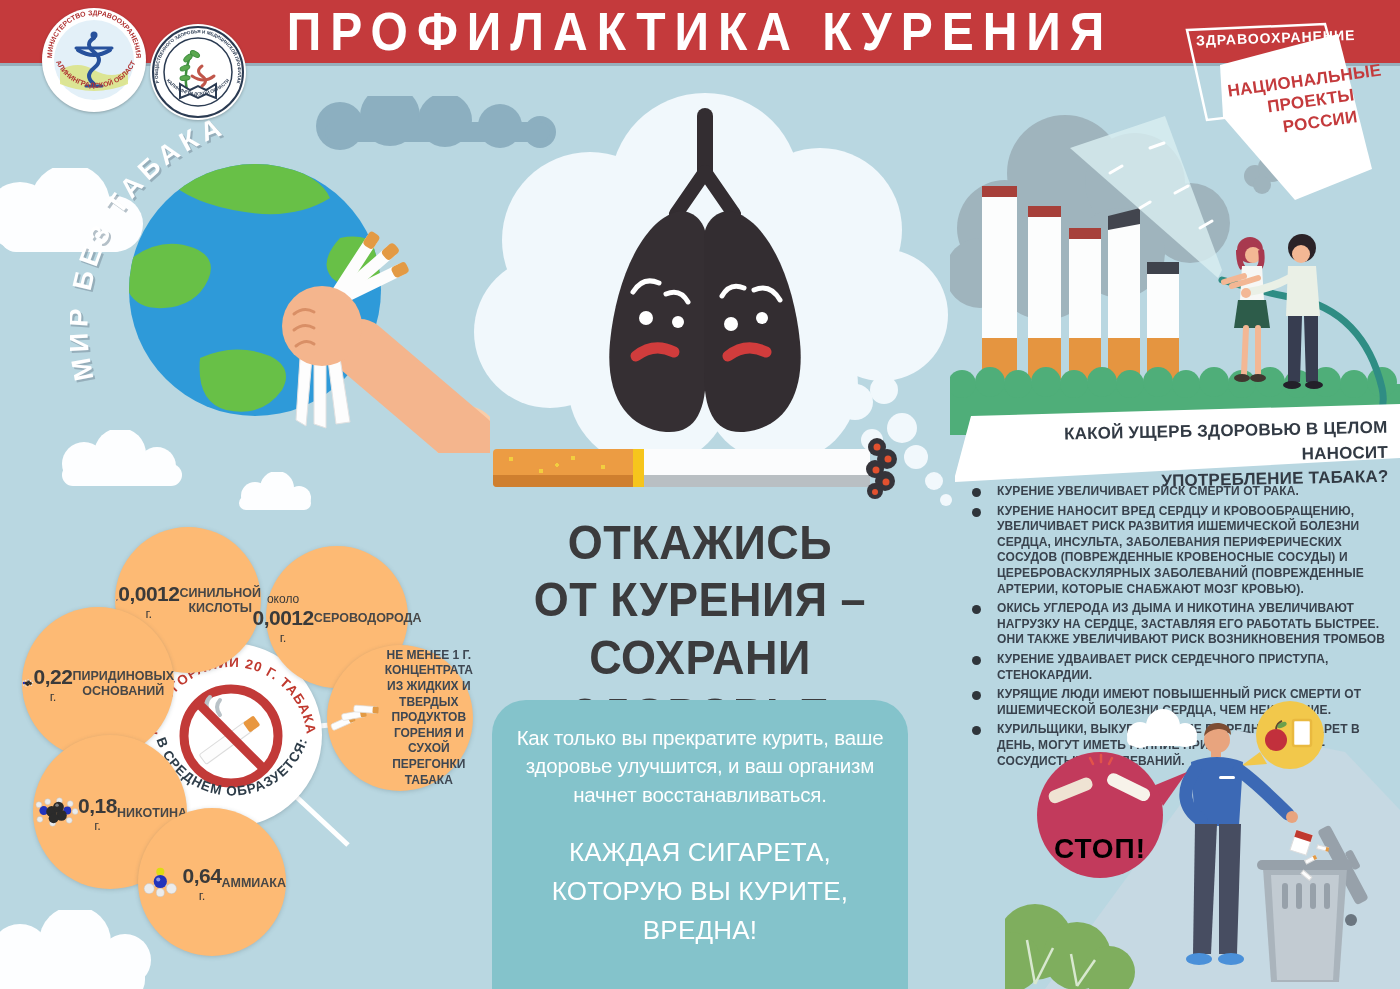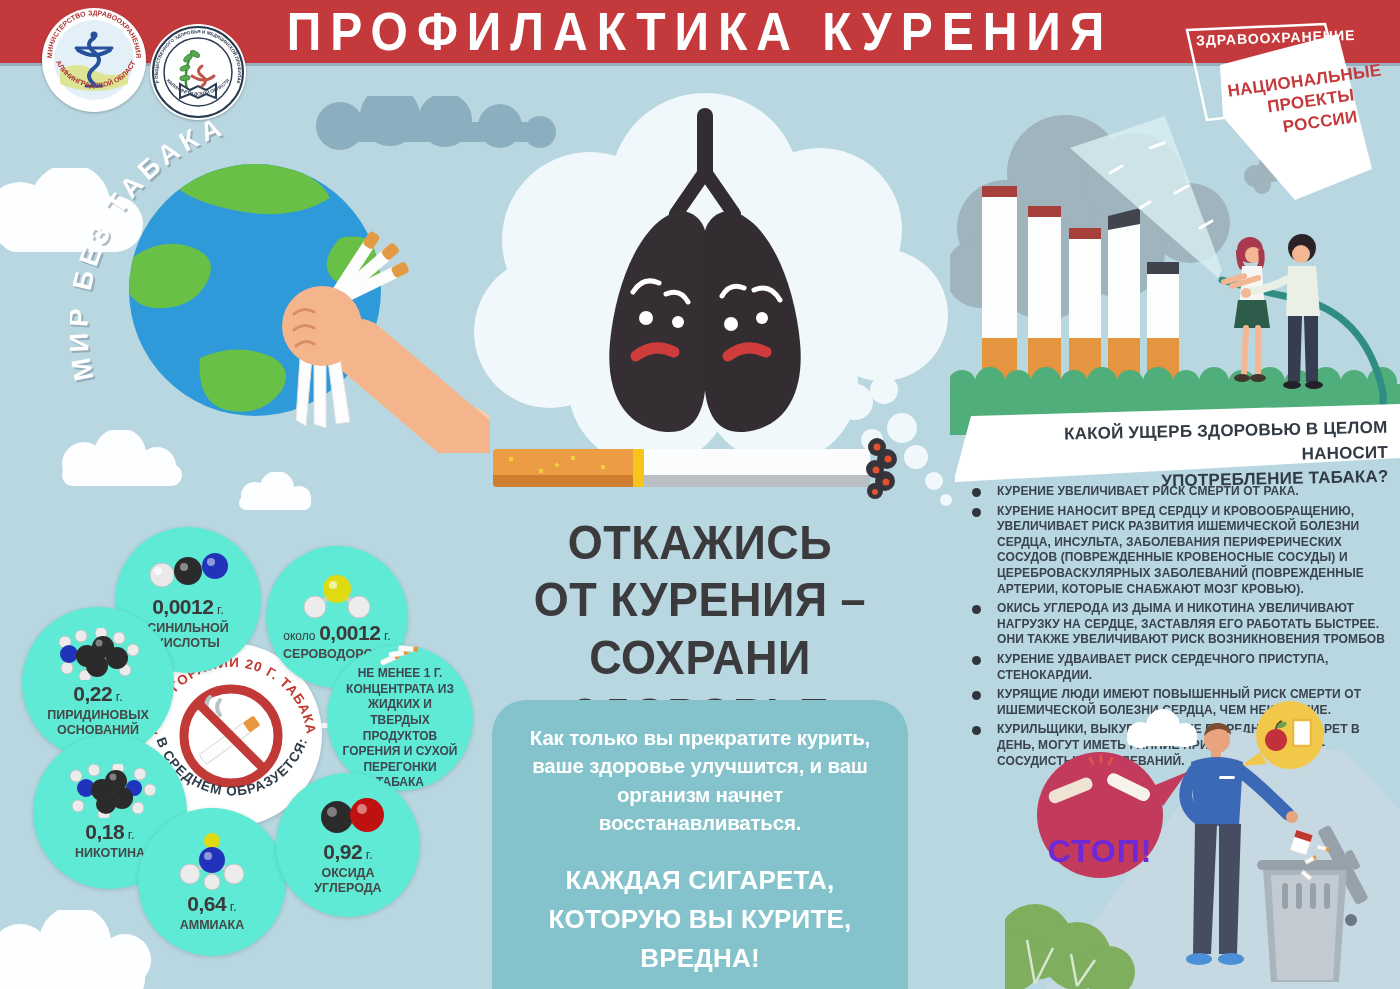--- a/index.html
+++ b/index.html
@@ -11,26 +11,26 @@
   .banner-title{left:0;top:0;width:1400px;height:63px;line-height:63px;text-align:center;color:#fff;
     font-size:48px;font-weight:800;letter-spacing:9px;transform:scaleY(1.12);transform-origin:center;}
   
   .logo-circle{border-radius:50%;background:#fff;box-shadow:0 1px 3px rgba(0,0,0,.25);}
   
   .quit-heading{left:470px;top:520px;width:460px;text-align:center;color:#3b3b3d;
     font-size:45px;line-height:1.22;font-weight:800;letter-spacing:.5px;transform:scaleY(1.05);}
   
   .benefit{left:492px;top:700px;width:416px;height:289px;background:#84c3cb;border-radius:34px 34px 0 0;
     color:#fff;text-align:center;padding:24px 22px 0 22px;box-sizing:border-box;}
-  .benefit p{margin:0 0 24px 0;font-weight:700;}
+  .benefit p{margin:0 0 24px 0;font-weight:400;}
   .benefit .p1,.benefit .p2{font-size:20.5px;line-height:1.38;letter-spacing:-.2px;}
   .benefit .p3{font-size:26px;line-height:1.5;letter-spacing:.2px;}
   
-  .bubble{border-radius:50%;background:#5eead4;box-shadow:0 1px 4px rgba(70,90,100,.25);
-    display:flex;flex-direction:column;align-items:center;justify-content:center;text-align:center;}
+  .bubble{border-radius:50%;background:#fdba74;box-shadow:0 1px 4px rgba(70,90,100,.25);
+    display:flex;align-items:center;justify-content:center;text-align:center;}
   .amt{color:#3a3a3a;font-size:13px;margin-top:2px;}
   .amt b{font-size:21px;letter-spacing:-.5px;}
   .bub-name{color:#474747;font-weight:700;font-size:12.5px;line-height:1.2;margin-top:2px;}
   .hub{left:138px;top:643px;width:184px;height:184px;border-radius:50%;background:#fff;
     box-shadow:0 1px 4px rgba(70,90,100,.3);}
   
   .harm-heading{left:980px;top:420px;width:408px;text-align:right;color:#323a44;font-weight:800;
     font-size:17px;line-height:1.45;letter-spacing:.2px;transform:rotate(-1.2deg);}
   .bullets{left:972px;top:484px;width:426px;}
   .bullet-row{display:flex;gap:16px;margin-bottom:4px;}
@@ -43,21 +43,21 @@
       radial-gradient(circle 4px at 48px 22px,#f2ce3f 60%,transparent 62%),
       radial-gradient(circle 4px at 80px 9px,#f2ce3f 60%,transparent 62%),
       radial-gradient(circle 4px at 110px 18px,#f2ce3f 60%,transparent 62%),
       radial-gradient(circle 3px at 30px 30px,#f2ce3f 60%,transparent 62%),
       radial-gradient(circle 3px at 95px 30px,#f2ce3f 60%,transparent 62%),
       radial-gradient(circle 3px at 64px 16px,#f2ce3f 60%,transparent 62%);}
   .cig-filter-shade{position:absolute;left:0;top:26px;width:140px;height:12px;background:#cf7f2f;border-radius:0 0 0 4px;}
   .cig-band{position:absolute;left:140px;top:0;width:11px;height:38px;background:#f6c51c;}
   .cig-body{position:absolute;left:151px;top:0;width:226px;height:38px;background:#fbfcfd;}
   .cig-body-shade{position:absolute;left:151px;top:26px;width:226px;height:12px;background:#b9bfc3;}
-  .stop-label{left:1040px;top:833px;width:120px;text-align:center;color:#6d28d9;font-size:32px;font-weight:800;letter-spacing:1px;}
+  .stop-label{left:1040px;top:833px;width:120px;text-align:center;color:#000000;font-size:28px;font-weight:800;letter-spacing:1px;}
   .np-sector{left:1196px;top:30px;width:140px;text-align:center;color:#fff;font-weight:700;font-size:14px;letter-spacing:1px;transform:rotate(-2deg);}
   .np-lines{left:1230px;top:72px;width:125px;text-align:right;color:#c43a3c;font-weight:800;font-size:17px;line-height:1.25;letter-spacing:.3px;transform:rotate(-8deg);}
   .conc-name{color:#3e4752;font-weight:700;font-size:12px;line-height:1.3;width:118px;}
 </style>
 </head>
 <body>
 
 <div class="page">
 
   <svg class="abs" style="left:295px;top:96px" width="270" height="54" viewBox="0 0 270 54">
@@ -373,30 +373,20 @@
       <circle cx="22" cy="42" r="10" fill="#ececec" stroke="#c4c4c4"></circle>
         <circle cx="66" cy="42" r="10" fill="#ececec" stroke="#c4c4c4"></circle>
         <circle cx="44" cy="50" r="8" fill="#ececec" stroke="#c4c4c4"></circle>
       <circle cx="44" cy="28" r="13" fill="#2233bb"></circle>
         <circle cx="40" cy="24" r="4" fill="#fff" opacity=".5"></circle>
     </svg>
     <div class="amt"><b>0,64</b> <span>г.</span></div>
     <div class="bub-name">АММИАКА</div>
   </div>
 
-  <div class="abs bubble" style="left:276px;top:773px;width:144px;height:144px">
-    <svg width="90" height="44" viewBox="0 0 90 44">
-      <circle cx="34" cy="23" r="16" fill="#2b2b2b"></circle>
-        <circle cx="64" cy="21" r="17" fill="#c01111"></circle>
-      <circle cx="29" cy="18" r="5" fill="#fff" opacity=".4"></circle>
-        <circle cx="59" cy="15" r="5" fill="#fff" opacity=".45"></circle>
-    </svg>
-    <div class="amt"><b>0,92</b> <span>г.</span></div>
-    <div class="bub-name" style="width:92px">ОКСИДА УГЛЕРОДА</div>
-  </div>
 
   <svg class="abs" style="left:950px;top:88px" width="450" height="347" viewBox="0 0 450 347">
     <g fill="#9fb4bd">
       <circle cx="55" cy="140" r="48"></circle>
         <circle cx="115" cy="85" r="58"></circle>
         <circle cx="185" cy="95" r="50"></circle>
       <circle cx="240" cy="135" r="40"></circle>
         <circle cx="95" cy="180" r="52"></circle>
         <circle cx="170" cy="165" r="45"></circle>
         <circle cx="30" cy="185" r="35"></circle>

